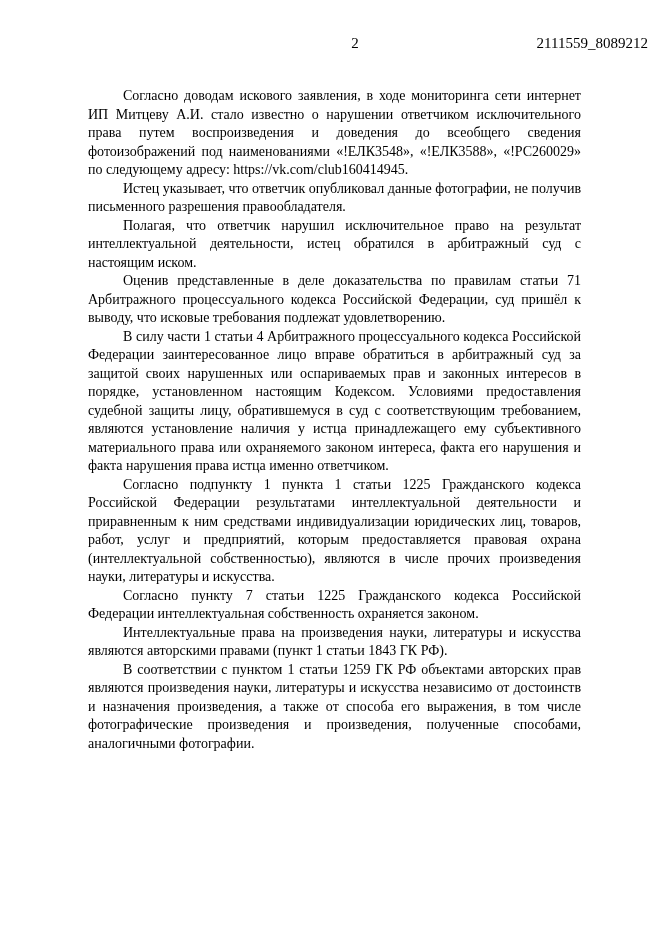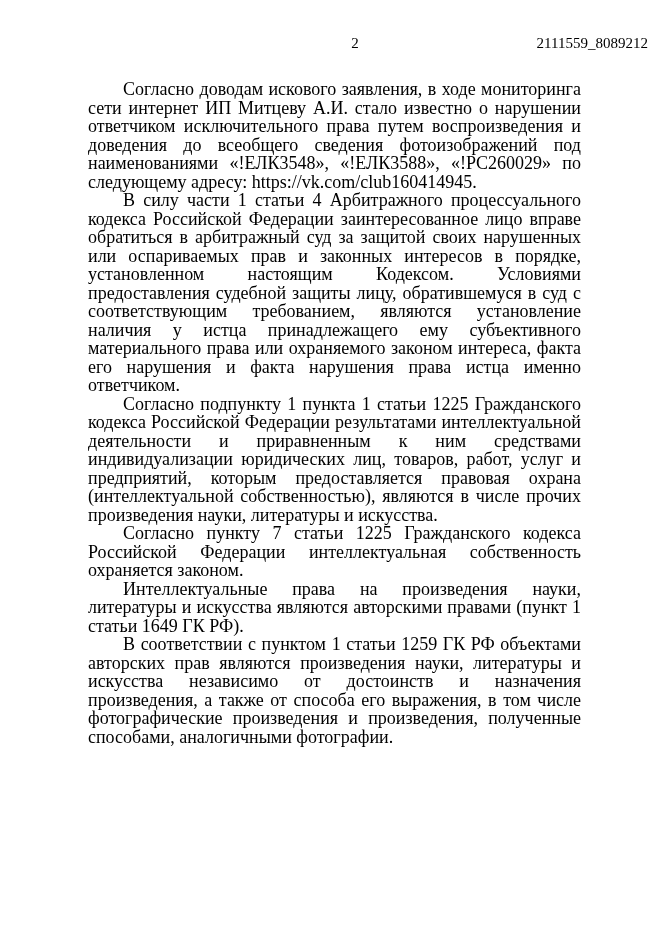--- a/index.html
+++ b/index.html
@@ -28,24 +28,24 @@
   .header-doc-number {
     position: absolute;
     top: 34px;
     right: 20px;
     font-size: 15px;
     line-height: 18px;
     text-align: right;
   }
   .body-text {
     position: absolute;
-    top: 80px;
+    top: 87px;
     left: 88px;
     width: 493px;
-    font-size: 18px;
+    font-size: 14px;
     line-height: 18.5px;
     text-align: justify;
     hyphens: none;
   }
   .body-text p {
     margin: 0;
     padding: 0;
     text-indent: 35px;
   }
 </style>
@@ -53,20 +53,23 @@
 <body>
 
 <div class="page">
 
   <div class="header-page-number">2</div>
 
   <div class="header-doc-number">2111559_8089212</div>
 
   <div class="body-text">
     <p>Согласно доводам искового заявления, в ходе мониторинга сети интернет ИП Митцеву А.И. стало известно о нарушении ответчиком исключительного права путем воспроизведения и доведения до всеобщего сведения фотоизображений под наименованиями «!ЕЛК3548», «!ЕЛК3588», «!PC260029» по следующему адресу: https://vk.com/club160414945.</p>
+    <p>Истец указывает, что ответчик опубликовал данные фотографии, не получив письменного разрешения правообладателя.</p>
+    <p>Полагая, что ответчик нарушил исключительное право на результат интеллектуальной деятельности, истец обратился в арбитражный суд с настоящим иском.</p>
+    <p>Оценив представленные в деле доказательства по правилам статьи 71 Арбитражного процессуального кодекса Российской Федерации, суд пришёл к выводу, что исковые требования подлежат удовлетворению.</p>
     <p>В силу части 1 статьи 4 Арбитражного процессуального кодекса Российской Федерации заинтересованное лицо вправе обратиться в арбитражный суд за защитой своих нарушенных или оспариваемых прав и законных интересов в порядке, установленном настоящим Кодексом. Условиями предоставления судебной защиты лицу, обратившемуся в суд с соответствующим требованием, являются установление наличия у истца принадлежащего ему субъективного материального права или охраняемого законом интереса, факта его нарушения и факта нарушения права истца именно ответчиком.</p>
     <p>Согласно подпункту 1 пункта 1 статьи 1225 Гражданского кодекса Российской Федерации результатами интеллектуальной деятельности и приравненным к ним средствами индивидуализации юридических лиц, товаров, работ, услуг и предприятий, которым предоставляется правовая охрана (интеллектуальной собственностью), являются в числе прочих произведения науки, литературы и искусства.</p>
     <p>Согласно пункту 7 статьи 1225 Гражданского кодекса Российской Федерации интеллектуальная собственность охраняется законом.</p>
-    <p>Интеллектуальные права на произведения науки, литературы и искусства являются авторскими правами (пункт 1 статьи 1649 ГК РФ).</p>
+    <p>Интеллектуальные права на произведения науки, литературы и искусства являются авторскими правами (пункт 1 статьи 1843 ГК РФ).</p>
     <p>В соответствии с пунктом 1 статьи 1259 ГК РФ объектами авторских прав являются произведения науки, литературы и искусства независимо от достоинств и назначения произведения, а также от способа его выражения, в том числе фотографические произведения и произведения, полученные способами, аналогичными фотографии.</p>
   </div>
 
 </div>
 
 </body></html>

